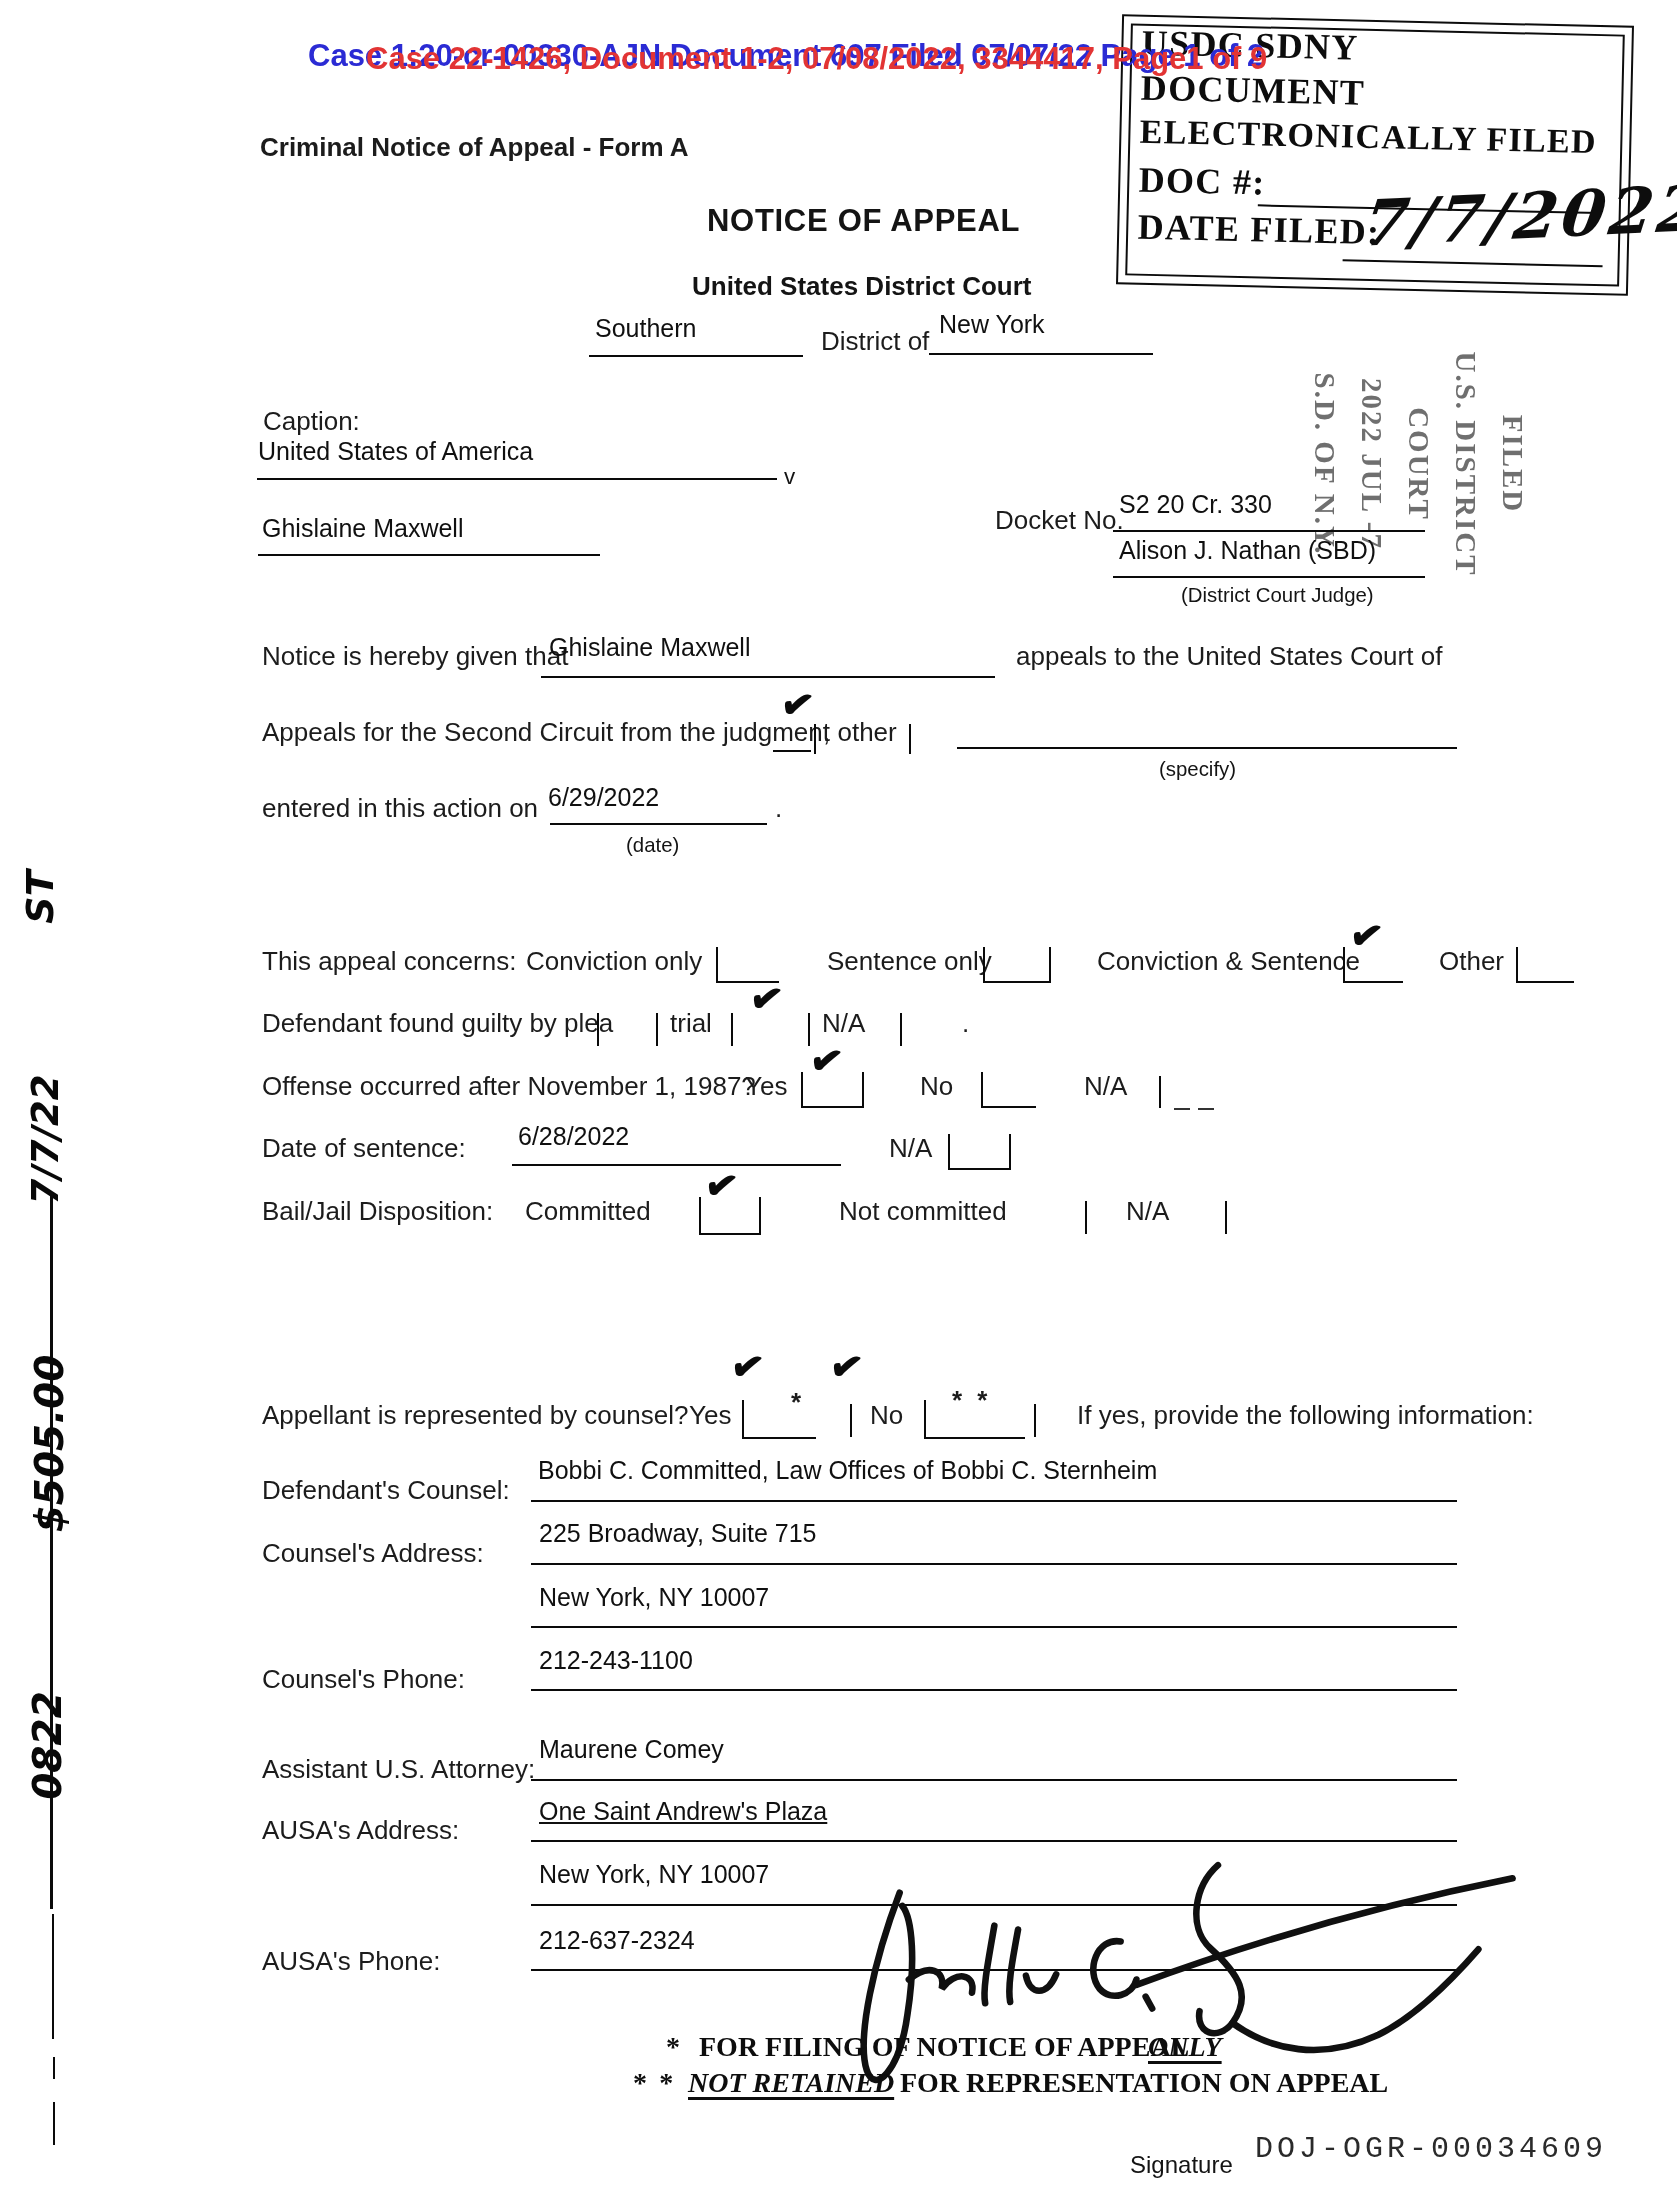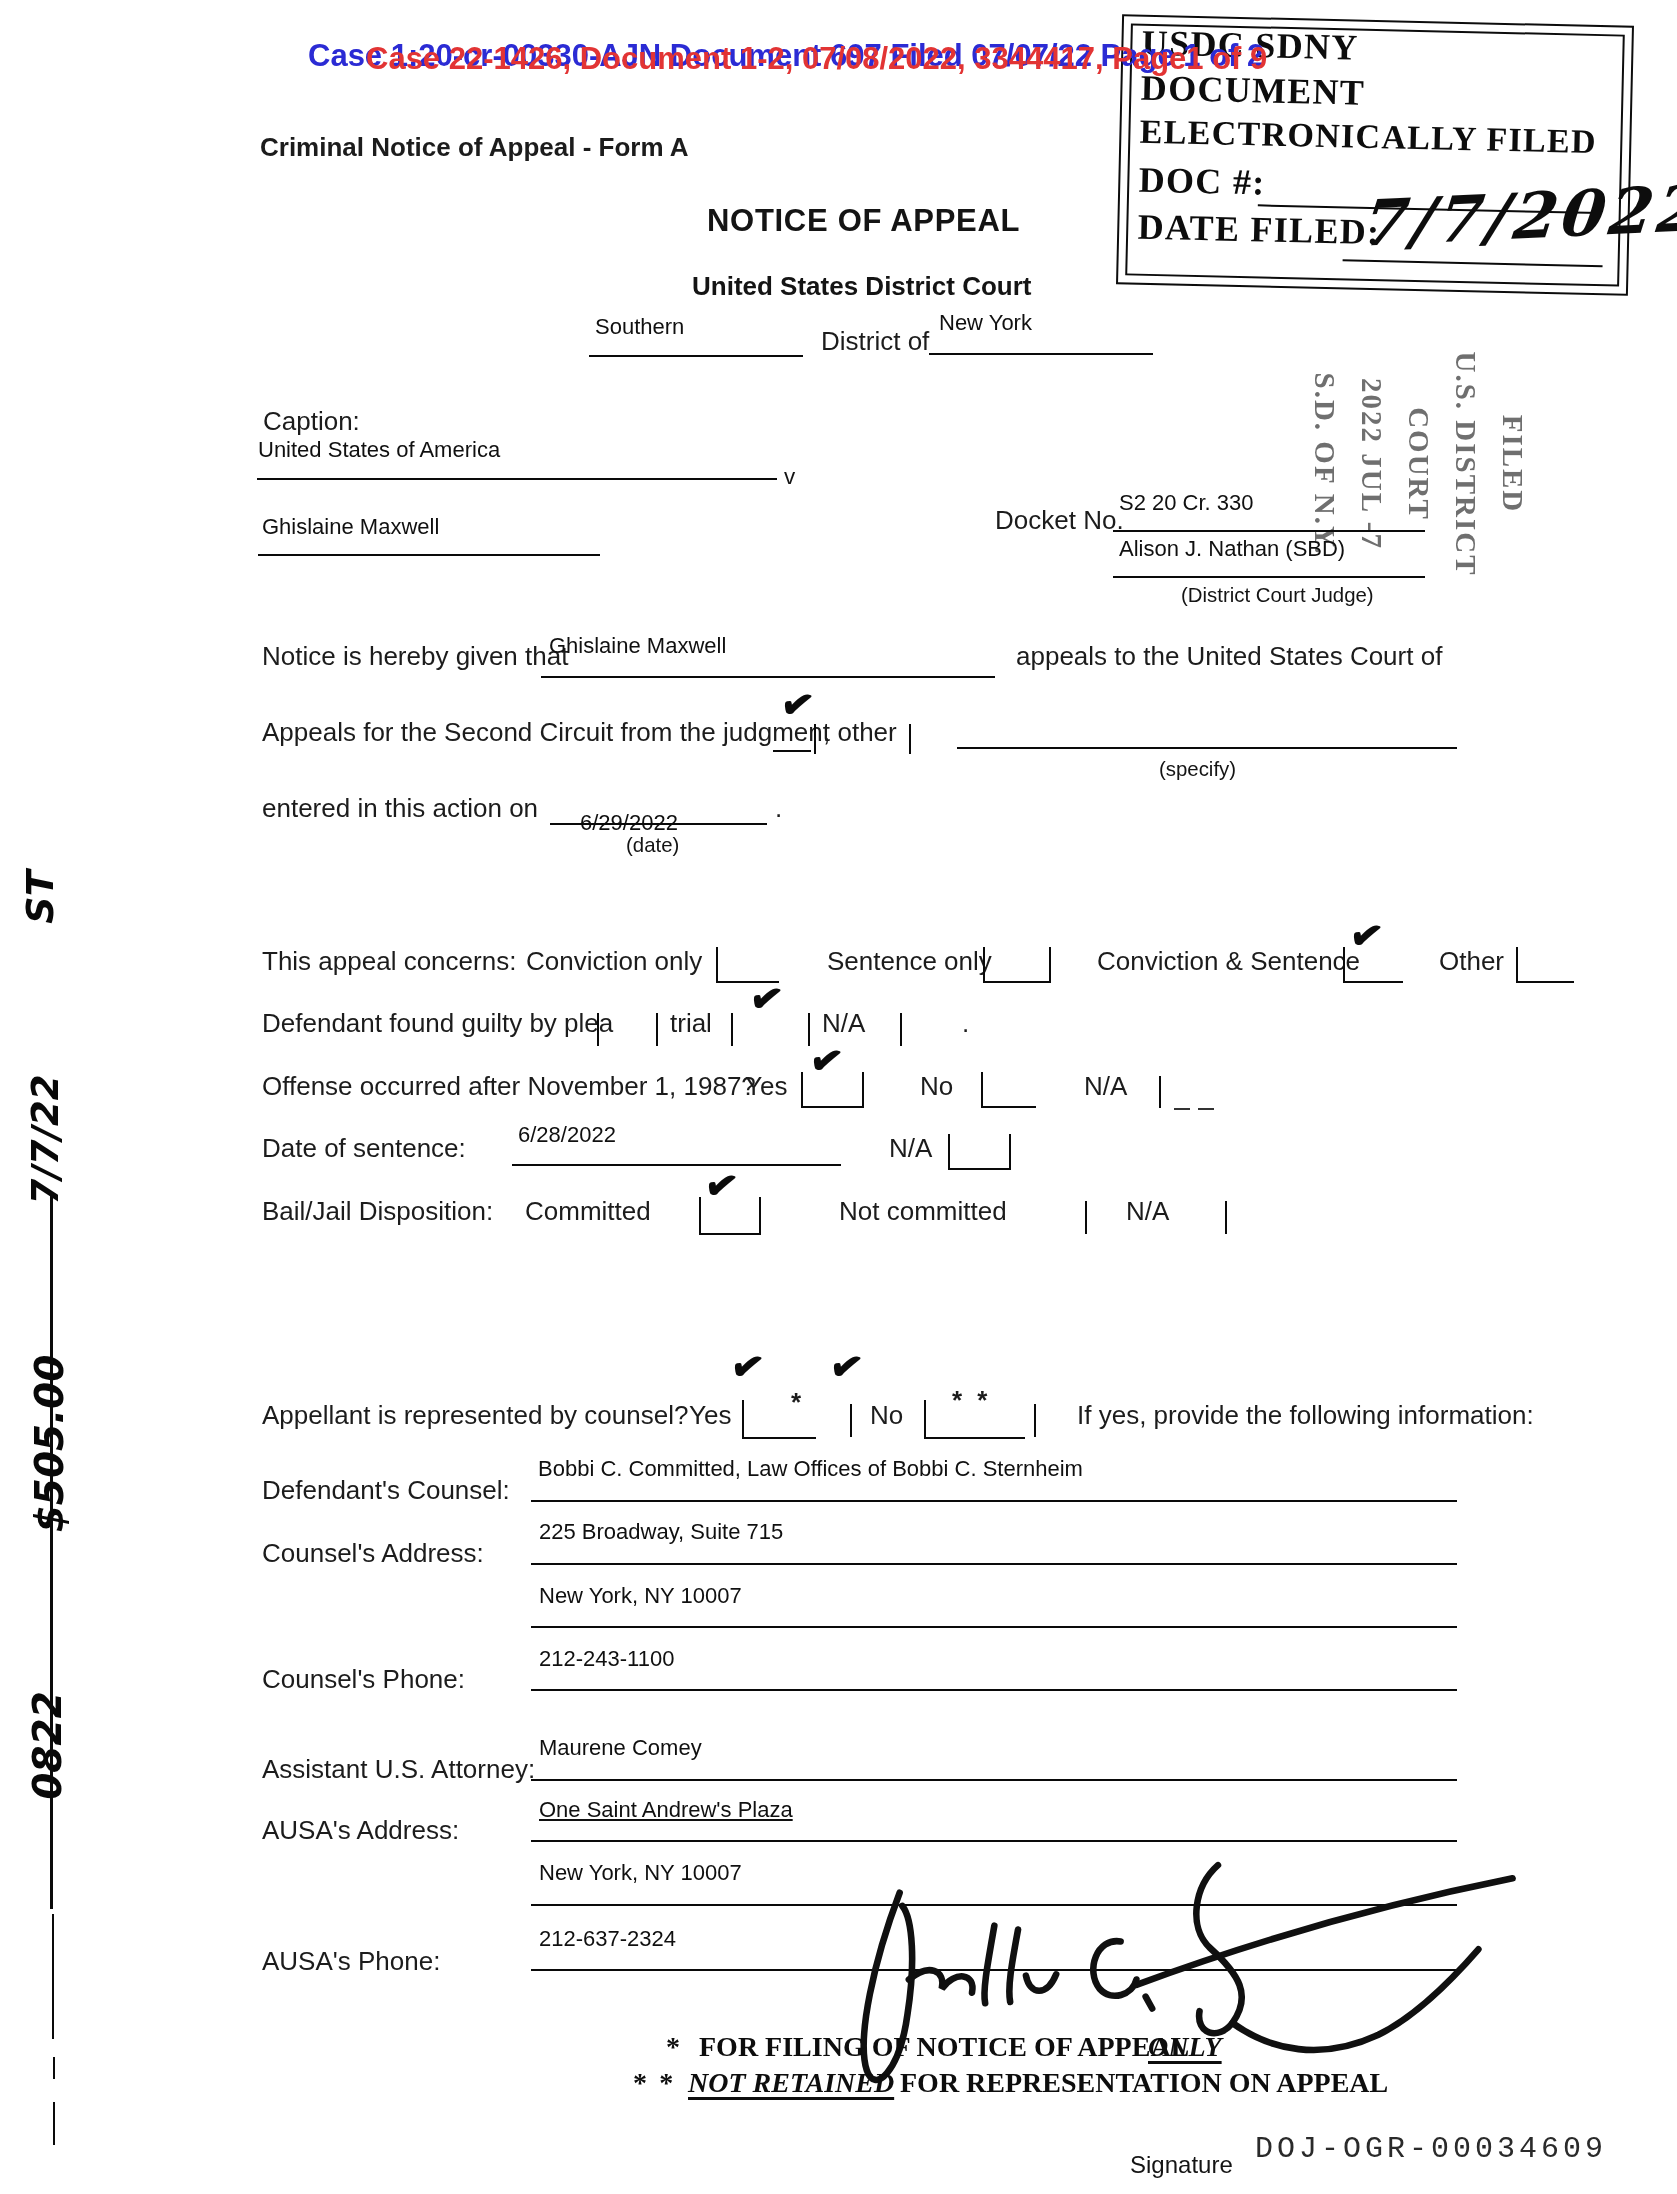--- a/index.html
+++ b/index.html
@@ -1,21 +1,21 @@
 <!DOCTYPE html>
 <html style="font-size:10.5px"><head>
 <meta charset="utf-8">
 <style>
   html,body{margin:0;padding:0;background:#ffffff;}
   .page{position:relative;width:1677px;height:2194px;background:#fff;overflow:hidden;
         font-family:"Liberation Sans",sans-serif;color:#141414;}
   .abs{position:absolute;white-space:nowrap;}
   .lbl{font-size:26px;color:#1c1c1c;}
   .b{font-weight:bold;}
-  .val{font-size:22px;color:#101010;}
+  .val{font-size:25px;color:#101010;}
   .small{font-size:20.4px;}
   .ul{position:absolute;height:0;border-bottom:2.6px solid #0a0a0a;}
   .ul2{position:absolute;height:0;border-bottom:2px solid #0a0a0a;}
   .bar{position:absolute;width:0;border-left:2px solid #0a0a0a;}
   .boxlb{position:absolute;border-left:2px solid #0a0a0a;border-bottom:2.6px solid #0a0a0a;}
   .boxlbr{position:absolute;border-left:2px solid #0a0a0a;border-bottom:2.6px solid #0a0a0a;border-right:2px solid #0a0a0a;}
   .chk{position:absolute;font-size:39px;font-weight:bold;color:#0b0b0b;transform:rotate(10deg);line-height:1;}
   .dash{position:absolute;height:0;border-bottom:2px solid #333;}
   .mono{font-family:"Liberation Mono",monospace;}
   .hdrline{font-size:31px;letter-spacing:0px;font-weight:bold;}
@@ -100,21 +100,21 @@
   <div class="abs lbl" style="left:262px;top:717px;">Appeals for the Second Circuit from the judgment</div>
   <div class="chk" style="left:781px;top:685px;">✔</div>
   <div class="ul2" style="left:773px;top:750px;width:38px;"></div>
   <div class="bar" style="left:814px;top:724px;height:30px;"></div>
   <div class="abs lbl" style="left:823px;top:717px;">, other</div>
   <div class="bar" style="left:909px;top:724px;height:30px;"></div>
   <div class="ul2" style="left:957px;top:747px;width:500px;"></div>
   <div class="abs small" style="left:1159px;top:758px;">(specify)</div>
 
   <div class="abs lbl" style="left:262px;top:793px;">entered in this action on</div>
-  <div class="abs val" style="left:580px;top:783px;margin-top:27px;">6/29/2022</div>
+  <div class="abs val" style="left:548px;top:783px;">6/29/2022</div>
   <div class="ul2" style="left:550px;top:823px;width:217px;"></div>
   <div class="abs lbl" style="left:775px;top:793px;">.</div>
   <div class="abs small" style="left:626px;top:834px;">(date)</div>
 
   <div class="abs lbl" style="left:262px;top:946px;">This appeal concerns:</div>
   <div class="abs lbl" style="left:526px;top:946px;">Conviction only</div>
   <div class="boxlb" style="left:716px;top:947px;width:61px;height:34px;"></div>
   <div class="abs lbl" style="left:827px;top:946px;">Sentence only</div>
   <div class="boxlbr" style="left:983px;top:947px;width:64px;height:34px;"></div>
   <div class="abs lbl" style="left:1097px;top:946px;">Conviction &amp; Sentence</div>

